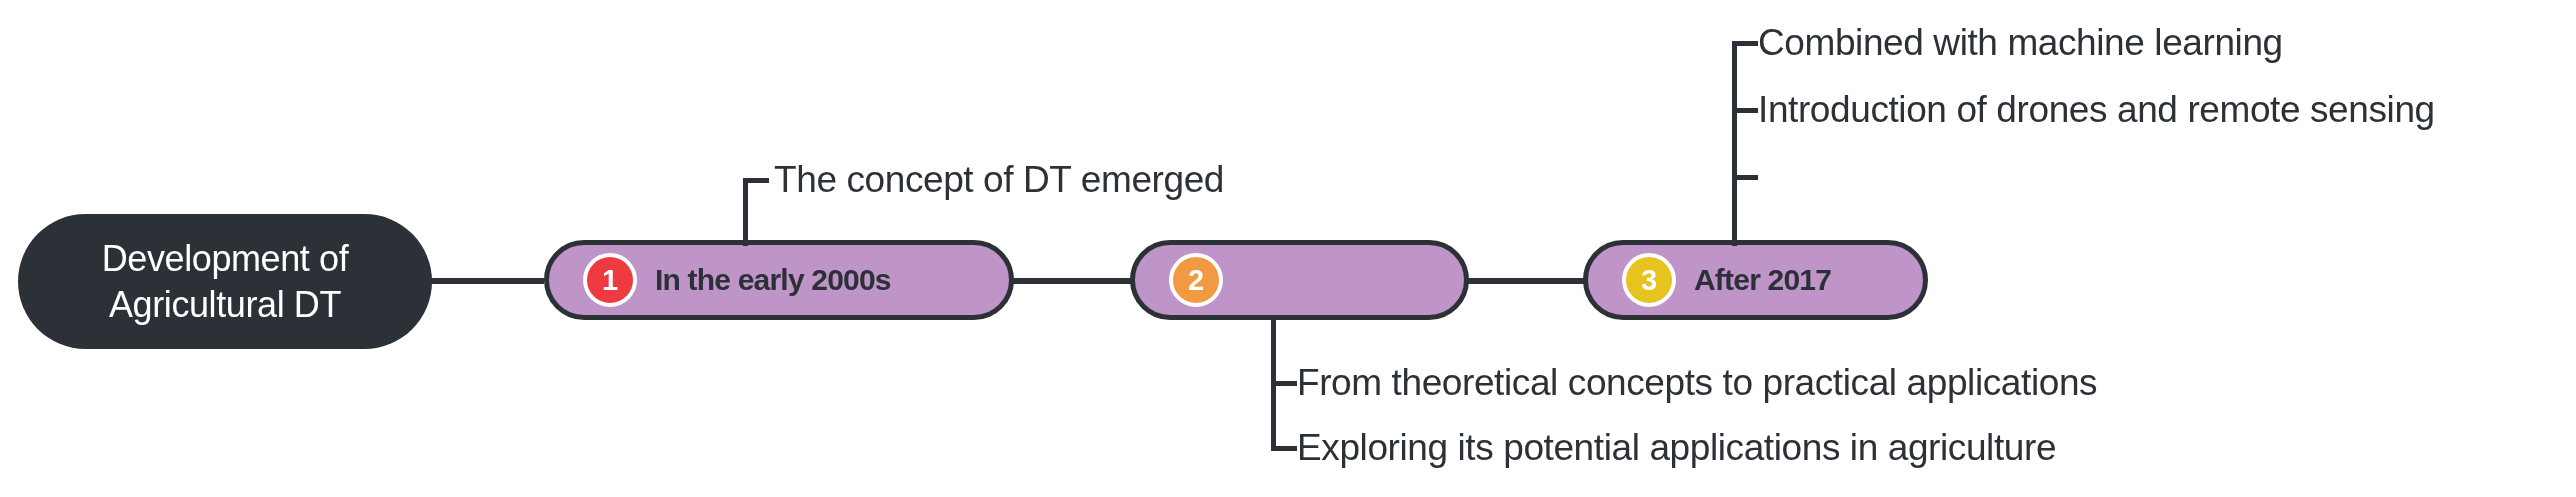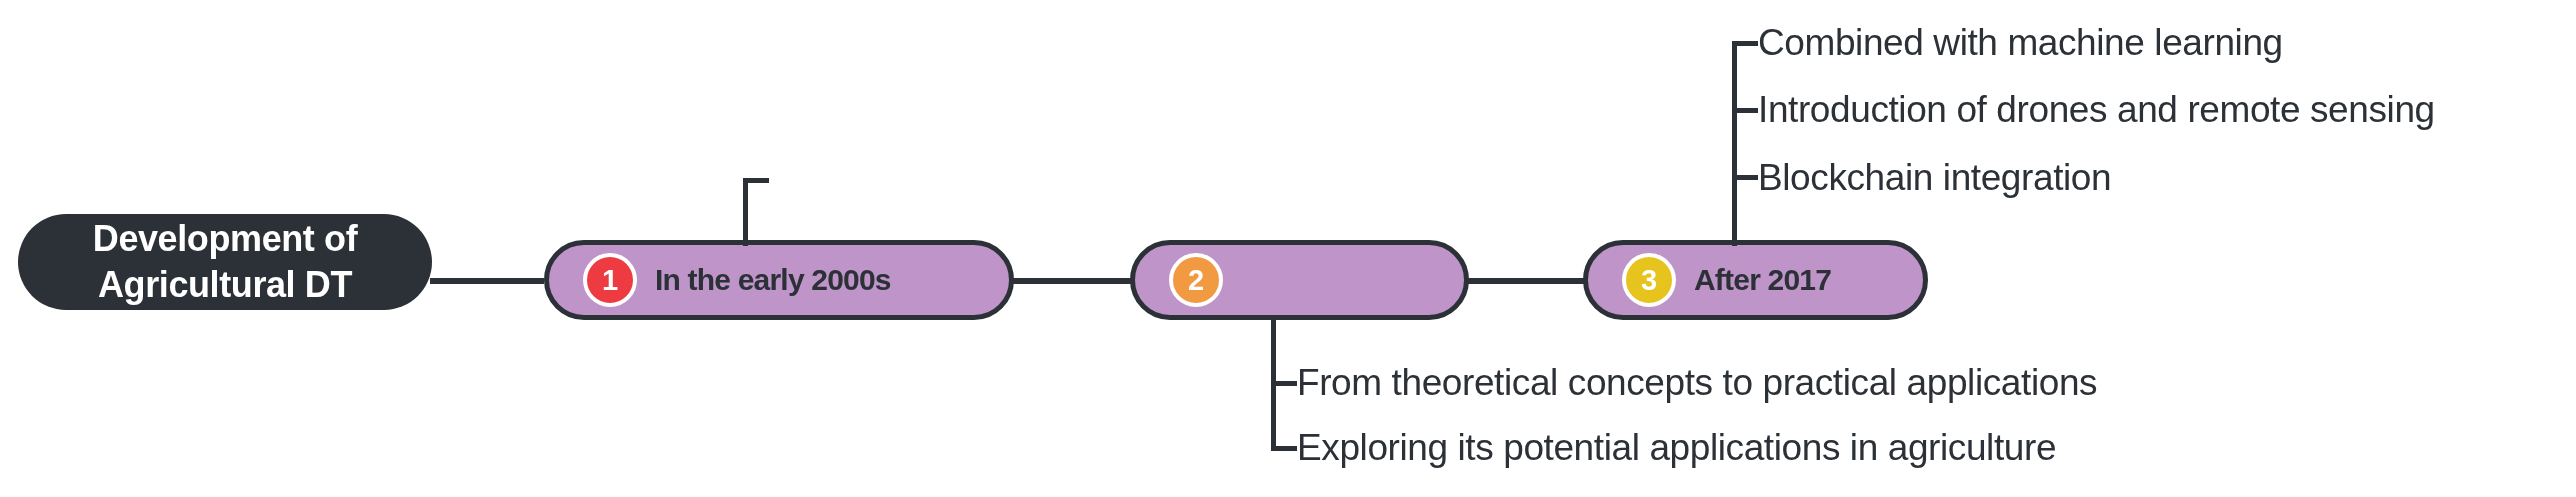--- a/index.html
+++ b/index.html
@@ -5,24 +5,24 @@
   html,body{margin:0;padding:0;background:#ffffff;}
   .canvas{
     position:relative;
     width:2576px;height:497px;
     background:#ffffff;
     font-family:"Liberation Sans", sans-serif;
     overflow:hidden;
   }
   
   .root-node{
-    position:absolute;left:18px;top:214px;width:414px;height:96px;
+    position:absolute;left:18px;top:214px;width:414px;height:135px;
     background:#2c3137;border-radius:68px;
     display:flex;align-items:center;justify-content:center;
-    text-align:center;color:#ffffff;font-weight:bold;
+    text-align:center;color:#ffffff;font-weight:normal;
     font-size:36px;line-height:1.27;letter-spacing:-0.4px;
     box-sizing:border-box;padding:0 52px;
   }
   
   .h-line{position:absolute;top:278px;height:5.7px;background:#2c3137;}
   .h-a{left:430px;width:114px;}
   .h-b{left:1013px;width:119px;}
   .h-c{left:1468px;width:117px;}
   
   .pill{
@@ -91,29 +91,29 @@
     <span class="badge" style="background-color: rgb(242, 154, 65);">2</span>
   </div>
 
   <div class="pill pill-3">
     <span class="badge" style="background-color: rgb(231, 196, 29);">3</span>
     <span class="pill-label">After 2017</span>
   </div>
 
   <div class="v-line v1"></div>
   <div class="tick t1a"></div>
+  <div class="branch-label l1a">The concept of DT emerged</div>
 
   <div class="v-line v2"></div>
   <div class="tick t2a"></div>
   <div class="tick t2b"></div>
   <div class="branch-label l2b">Exploring its potential applications in agriculture</div>
   <div class="branch-label l2a">From theoretical concepts to practical applications</div>
 
   <div class="v-line v3"></div>
   <div class="tick t3a"></div>
   <div class="tick t3b"></div>
   <div class="tick t3c"></div>
   <div class="branch-label l3b">Introduction of drones and remote sensing</div>
   <div class="branch-label l3a">Combined with machine learning</div>
-  <div class="branch-label l3c">Blockchain integration</div>
 
 </div>
 
 
 </body></html>

